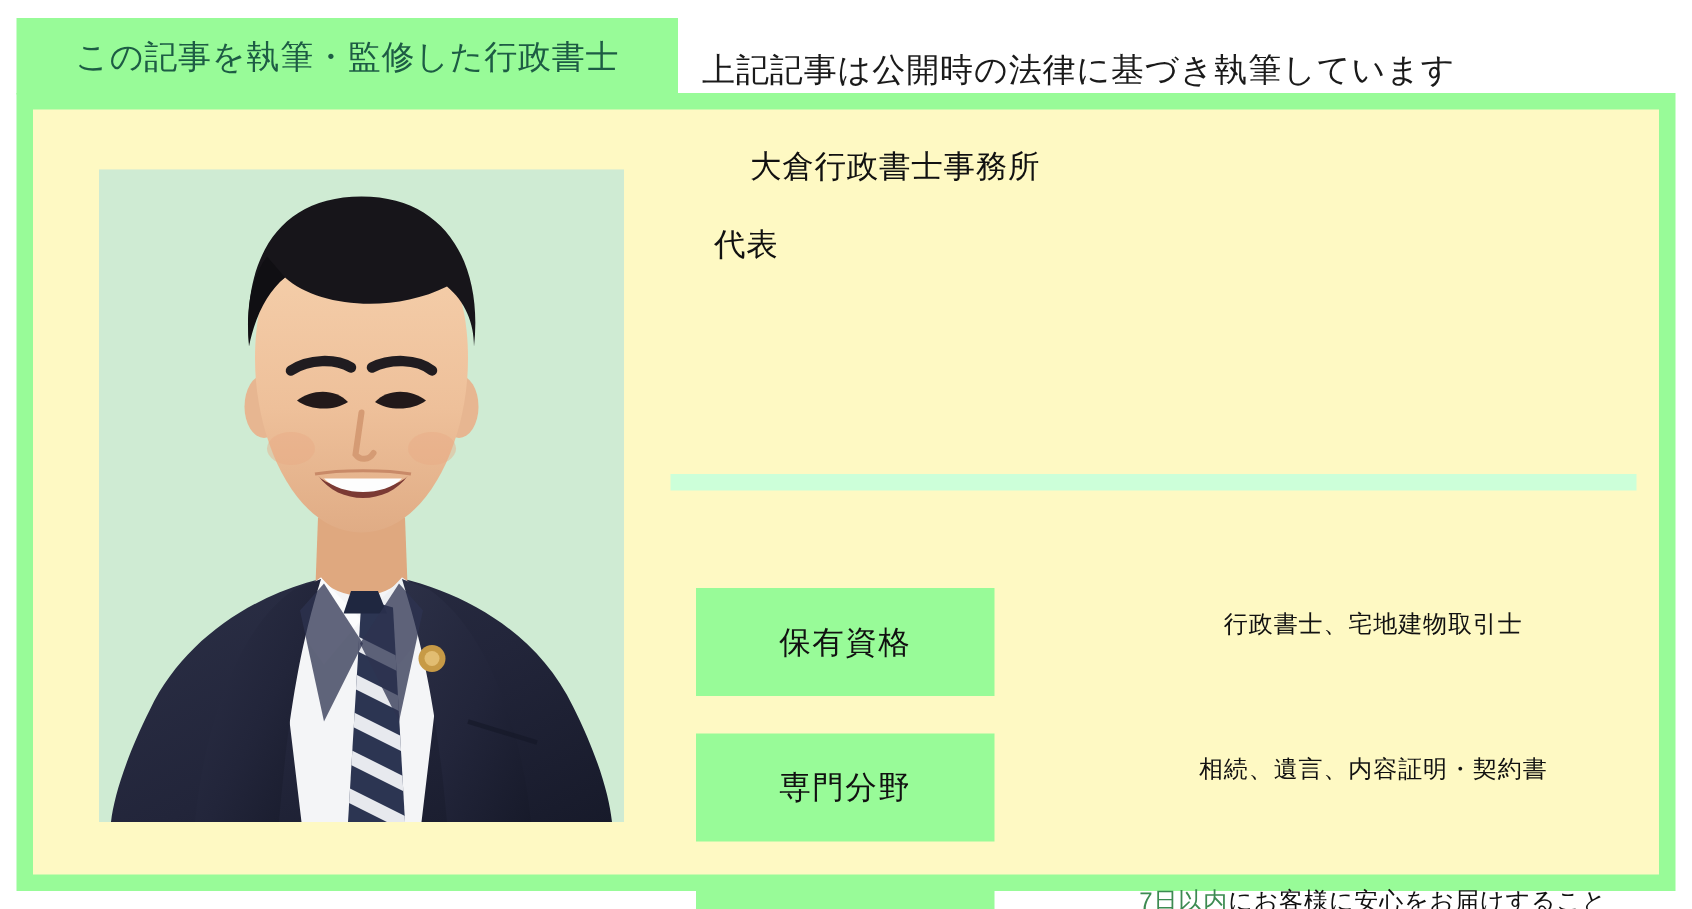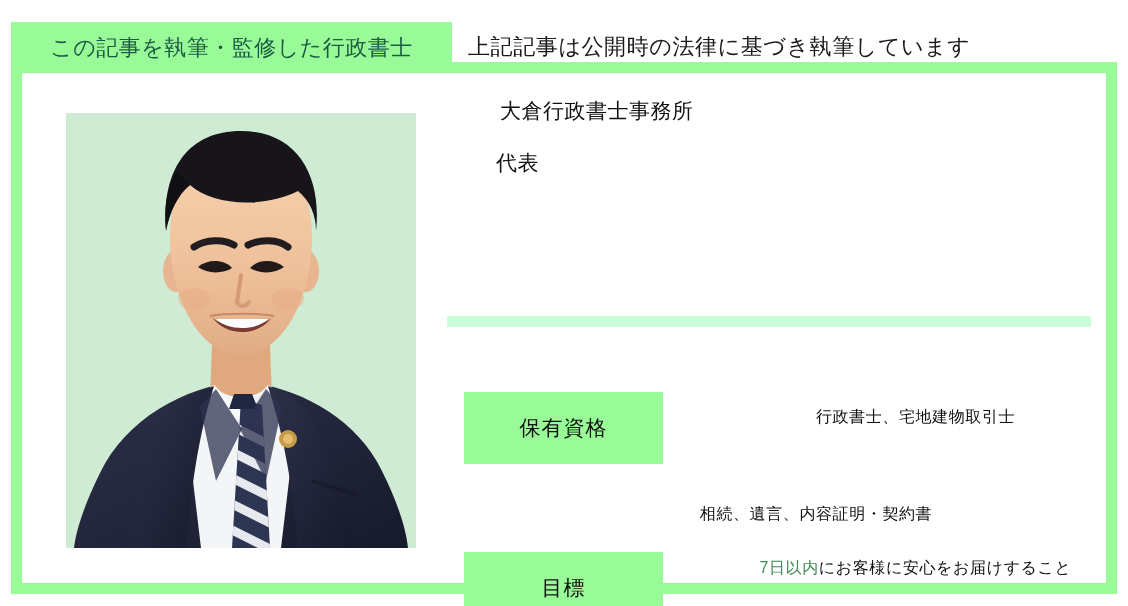--- a/index.html
+++ b/index.html
@@ -15,21 +15,21 @@
     width: 1128px;
     height: 606px;
     overflow: hidden;
     background: #ffffff;
   }
 
   
   .header-tab {
     position: absolute;
     left: 11px;
-    top: 22px;
+    top: 12px;
     width: 441px;
     height: 51px;
     background: var(--green-strong);
     display: flex;
     align-items: center;
     justify-content: center;
   }
   .header-tab-label {
     font-size: 22px;
     color: #1d5c44;
@@ -59,21 +59,21 @@
     width: 1106px;
     height: 532px;
     background: var(--green-strong);
   }
   .frame-inner {
     position: absolute;
     left: 11px;
     top: 11px;
     right: 11px;
     bottom: 11px;
-    background: #ffffff;
+    background: #fef9c3;
   }
 
   
   .photo {
     position: absolute;
     left: 44px;
     top: 40px;
     width: 350px;
     height: 435px;
     background: var(--photo-bg);
@@ -92,21 +92,21 @@
   .office-name {
     font-size: 21px;
     color: #111111;
     letter-spacing: 0.5px;
     margin-left: 64px;
   }
   .name-row {
     display: flex;
     align-items: flex-end;
     margin-top: 24px;
-    margin-left: 60px;
+    margin-left: 40px;
   }
   .name-role {
     font-size: 21px;
     color: #111111;
     letter-spacing: 0.5px;
   }
   .name-main {
     font-size: 46px;
     font-weight: bold;
     color: #000000;
@@ -263,20 +263,21 @@
         <div class="divider"></div>
 
         <div class="info-table">
 
           <div class="info-row">
             <div class="info-label">保有資格</div>
             <div class="info-value">行政書士、宅地建物取引士</div>
           </div>
 
           <div class="info-row">
+            <div class="info-label">専門分野</div>
             <div class="info-value">相続、遺言、内容証明・契約書</div>
           </div>
 
           <div class="info-row two-line">
             <div class="info-label">目標</div>
             <div class="info-value"><span class="highlight">7日以内</span><span>にお客様に安心をお届けすること</span></div>
           </div>
 
         </div>
       </div>

